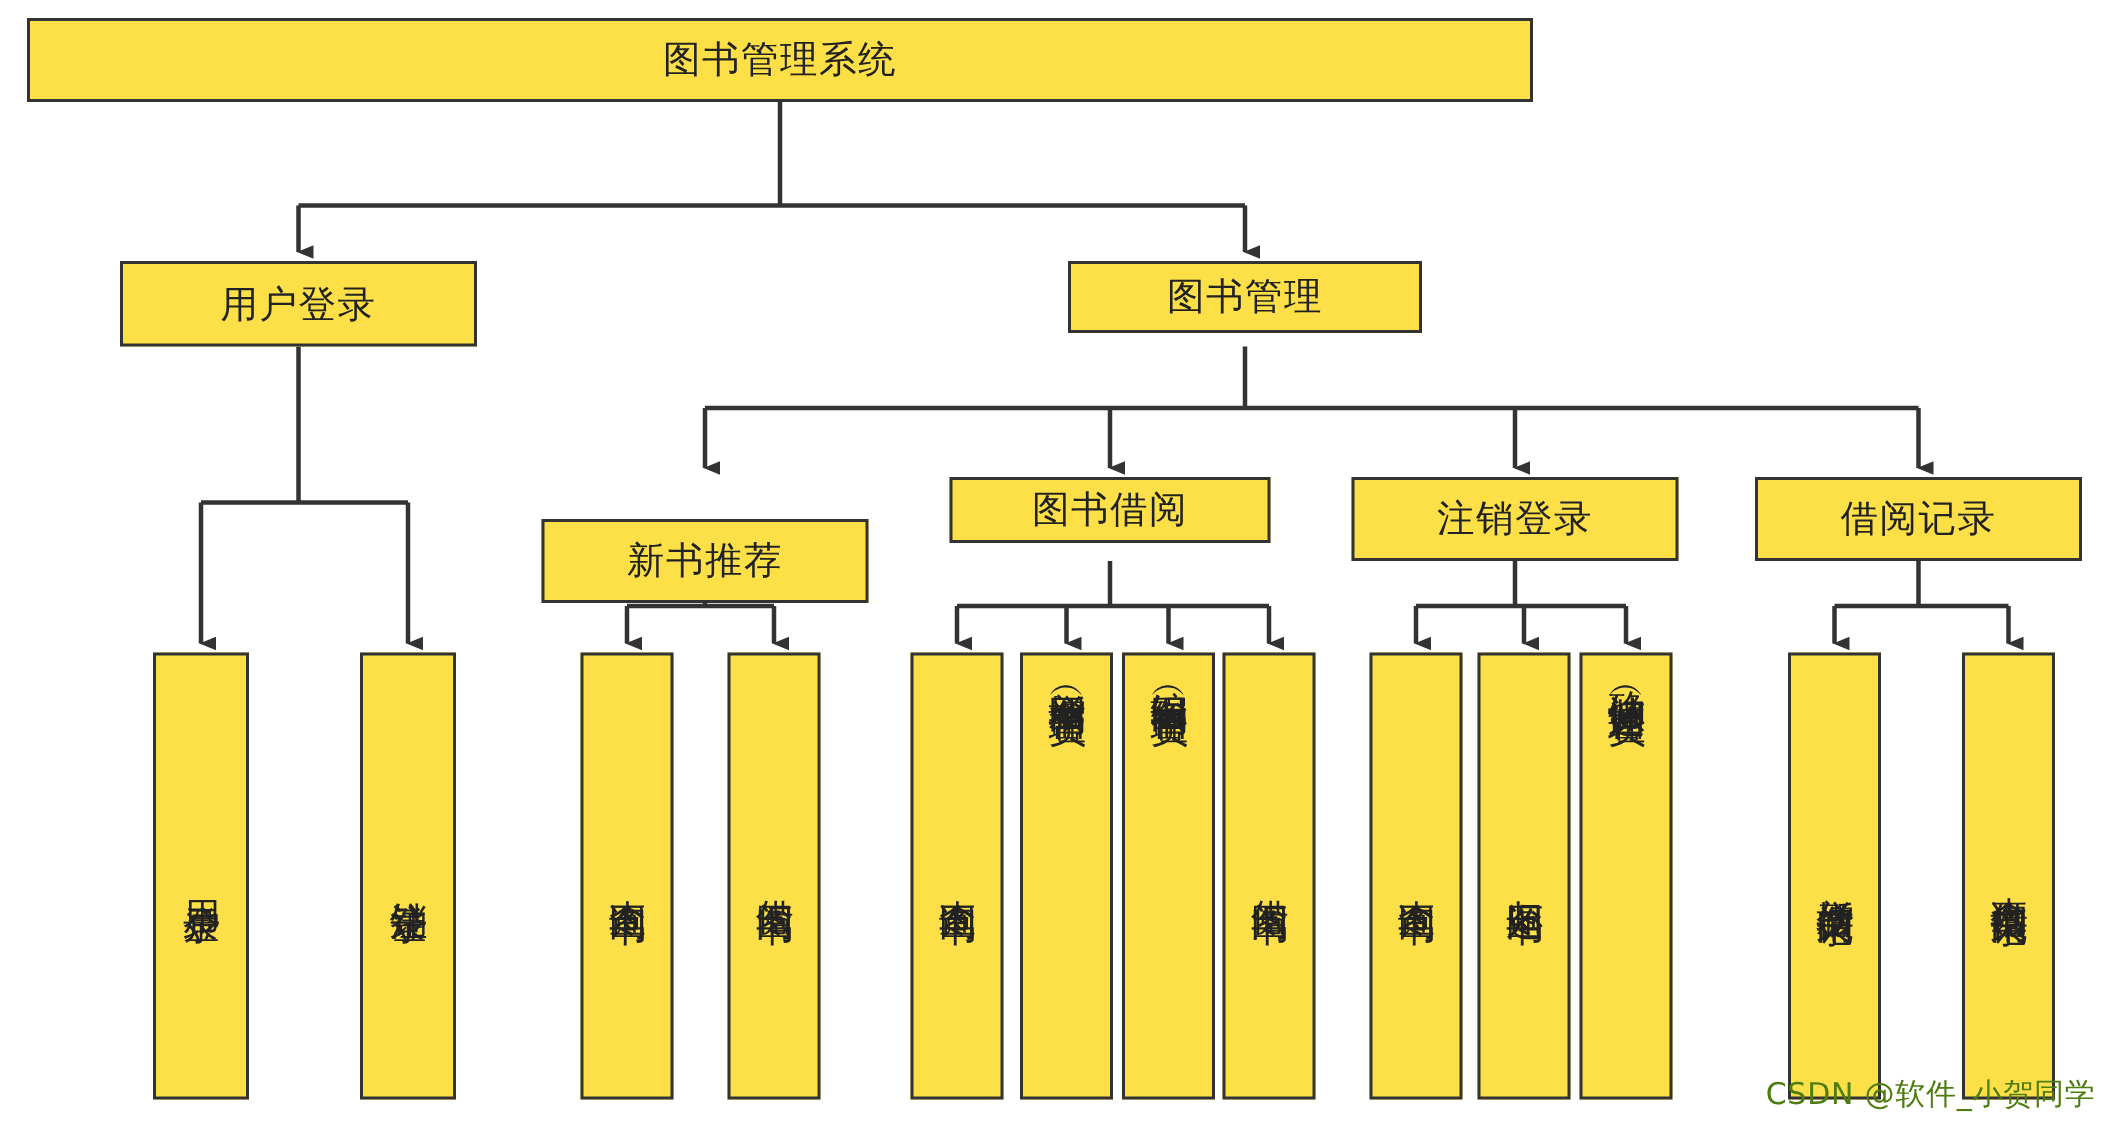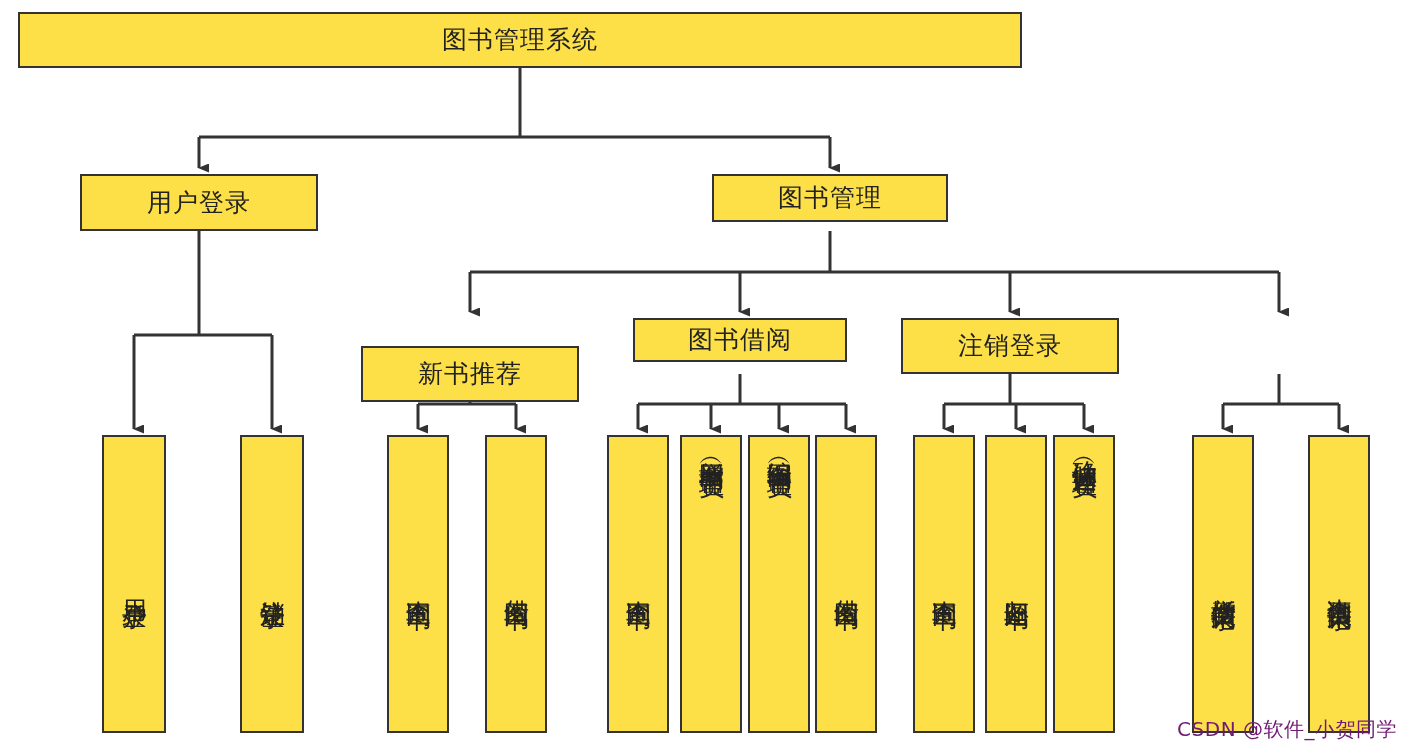--- a/index.html
+++ b/index.html
@@ -64,21 +64,21 @@
     line-height: 1.28;
     letter-spacing: 2px;
     white-space: nowrap;
     text-align: center;
   }
   .watermark {
     position: absolute;
     right: 8px;
     bottom: 4px;
     font-size: 20px;
-    color: #701a75;
+    color: #4d7c0f;
     white-space: nowrap;
     letter-spacing: 0.5px;
   }
 </style>
 </head>
 <body>
 
 <div id="diagram-root">
 
   <svg class="connectors" viewBox="0 0 1405 747" xmlns="http://www.w3.org/2000/svg">
@@ -149,20 +149,23 @@
   </div>
 
   <div class="node horiz" style="left:633px; top:318px; width:214px; height:44px;">
     <span class="node-label-h">图书借阅</span>
   </div>
 
   <div class="node horiz" style="left:901px; top:318px; width:218px; height:56px;">
     <span class="node-label-h">注销登录</span>
   </div>
 
+  <div class="node horiz" style="left:1170px; top:318px; width:218px; height:56px;">
+    <span class="node-label-h">借阅记录</span>
+  </div>
 
   <div class="node vert centered" style="left:102px; top:435px; width:64px; height:298px;">
     <span class="node-label-v">用户登录</span>
   </div>
 
   <div class="node vert centered" style="left:240px; top:435px; width:64px; height:298px;">
     <span class="node-label-v">注销登录</span>
   </div>
 
   <div class="node vert centered" style="left:387px; top:435px; width:62px; height:298px;">

